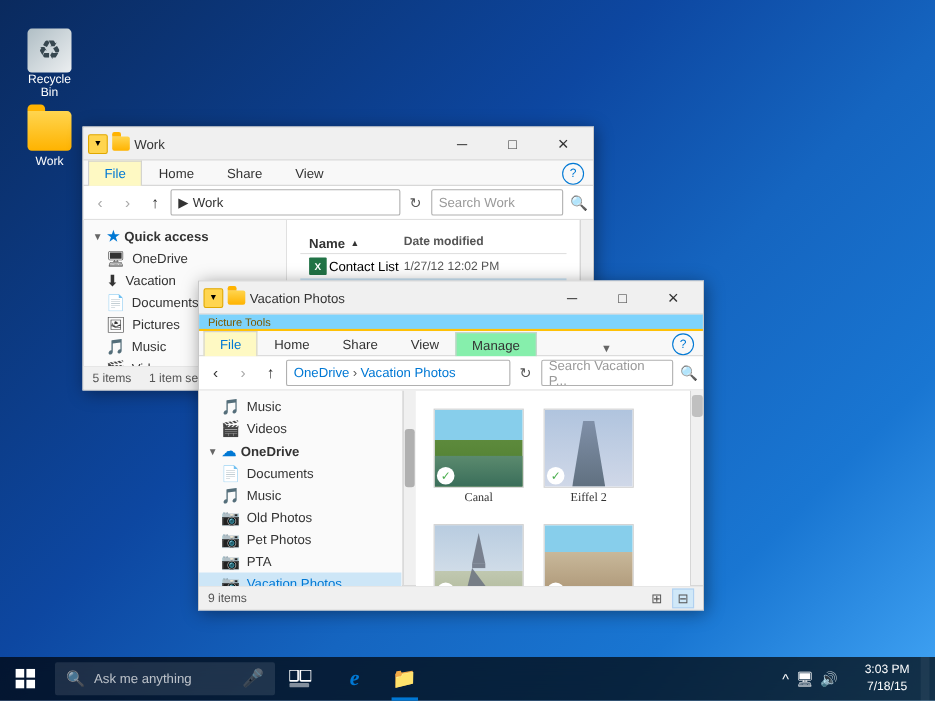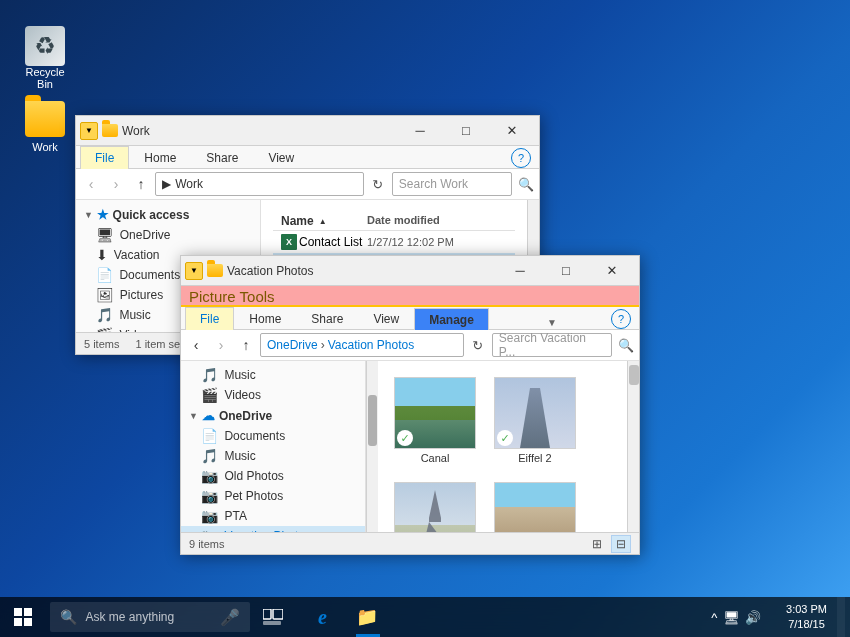--- a/index.html
+++ b/index.html
@@ -300,21 +300,21 @@
     }
     .thumb-check {
       position: absolute; bottom: 2px; left: 2px;
       width: 16px; height: 16px;
       background: white; border-radius: 50%;
       display: flex; align-items: center; justify-content: center;
       font-size: 11px; color: #4caf50;
     }
     .file-label {
       font-size: 11px; color: #333; margin-top: 3px;
-      text-align: center; width: 100%; word-break: break-word;
+      text-align: center; width: 100%; word-break: break-word; font-family: Liberation Serif, serif;
     }
 
     
     .canal-bg {
       background: linear-gradient(180deg, #87ceeb 0%, #87ceeb 40%, #5d8a3c 40%, #4a7a2c 100%);
       width: 100%; height: 100%;
     }
     .canal-water {
       position: absolute; bottom: 0; left: 0; right: 0; height: 40%;
       background: linear-gradient(180deg, #5b8a6e, #3a6e5a);
@@ -398,35 +398,34 @@
       width: 12px; background: #f0f0f0; border-left: 1px solid #d0d0d0;
       position: relative;
     }
     .vac-sidebar-scroll-thumb {
       position: absolute; top: 20%; left: 1px; right: 1px; height: 30%;
       background: #b0b0b0; border-radius: 3px;
     }
 
     
     .picture-tools-tab-bar {
-      background: #fca5a5;
+      background: #7dd3fc;
       border-bottom: 2px solid #ffc107;
       padding: 2px 8px 0;
-      font-size: 15px; color: #7b5800;
+      font-size: 10px; color: #7b5800;
       display: flex; align-items: center;
     }
 
     
     .ribbon-tab.manage-active {
-      background: #3b82f6;
+      background: #86efac;
       border: 1px solid #d0d0d0;
       border-bottom: none;
       margin-bottom: -1px;
       padding-bottom: 3px;
-      font-weight: bold;
     }
   </style>
 </head>
 <body>
 
 <div class="desktop-icon" style="top:20px;left:10px;">
   <div class="recycle-icon"></div>
   <span>Recycle Bin</span>
 </div>
 

